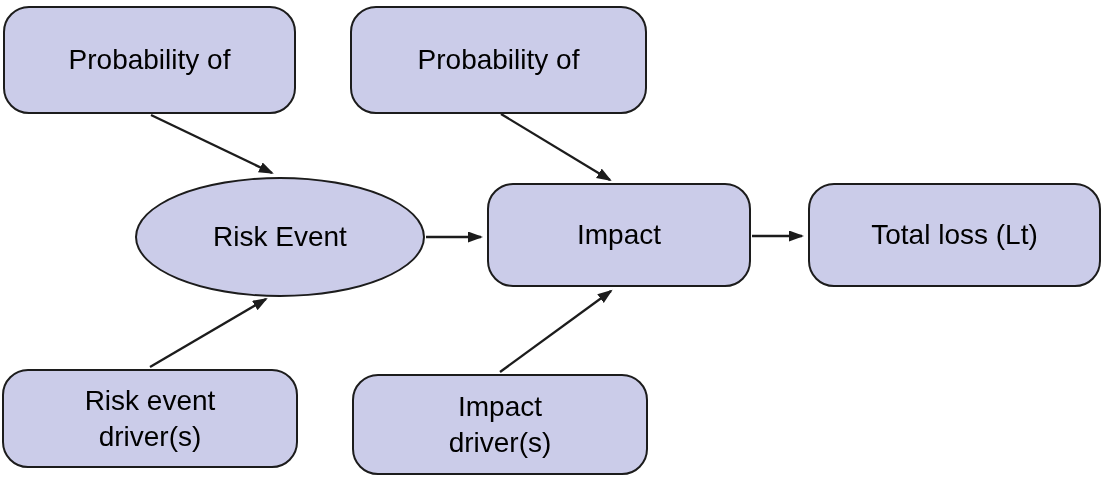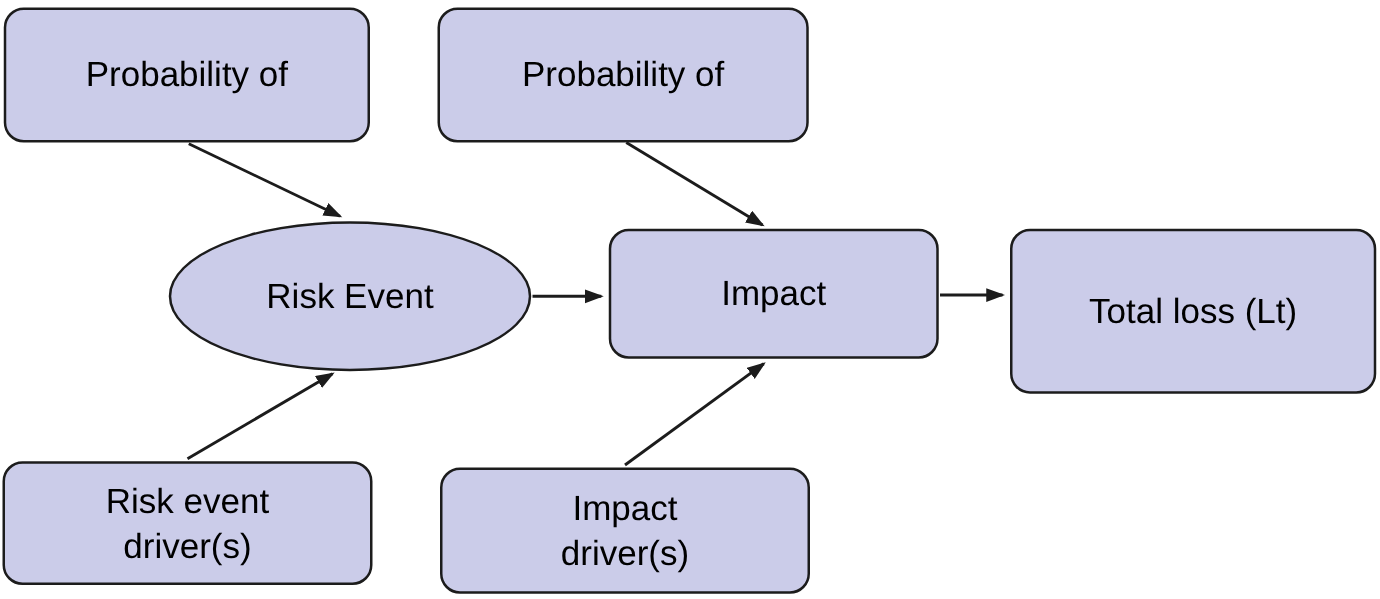--- a/index.html
+++ b/index.html
@@ -16,21 +16,21 @@
     background:var(--background);
     font-family:"Liberation Sans", sans-serif;
     color:var(--text);
     overflow:hidden;
   }
   .node{
     position:absolute;
     box-sizing:border-box;
     background:var(--node-fill);
     border:2.5px solid var(--node-border);
-    border-radius:16px;
+    border-radius:26px;
     display:flex;
     flex-direction:column;
     align-items:center;
     justify-content:center;
     text-align:center;
     font-size:28px;
     line-height:36px;
   }
   .node.ellipse{border-radius:50%;}
   .sub{
@@ -77,21 +77,21 @@
   </div>
 
   <div class="node ellipse" style="left:135px;top:177px;width:290px;height:120px;">
     <div>Risk Event</div>
   </div>
 
   <div class="node" style="left:487px;top:183px;width:264px;height:104px;">
     <div>Impact</div>
   </div>
 
-  <div class="node" style="left:808px;top:183px;width:293px;height:132px;">
+  <div class="node" style="left:808px;top:183px;width:293px;height:104px;">
     <div>Total loss (Lt)</div>
   </div>
 
   <div class="node" style="left:2px;top:369px;width:296px;height:99px;">
     <div>Risk event</div>
     <div>driver(s)</div>
   </div>
 
   <div class="node" style="left:352px;top:374px;width:296px;height:101px;">
     <div>Impact</div>

